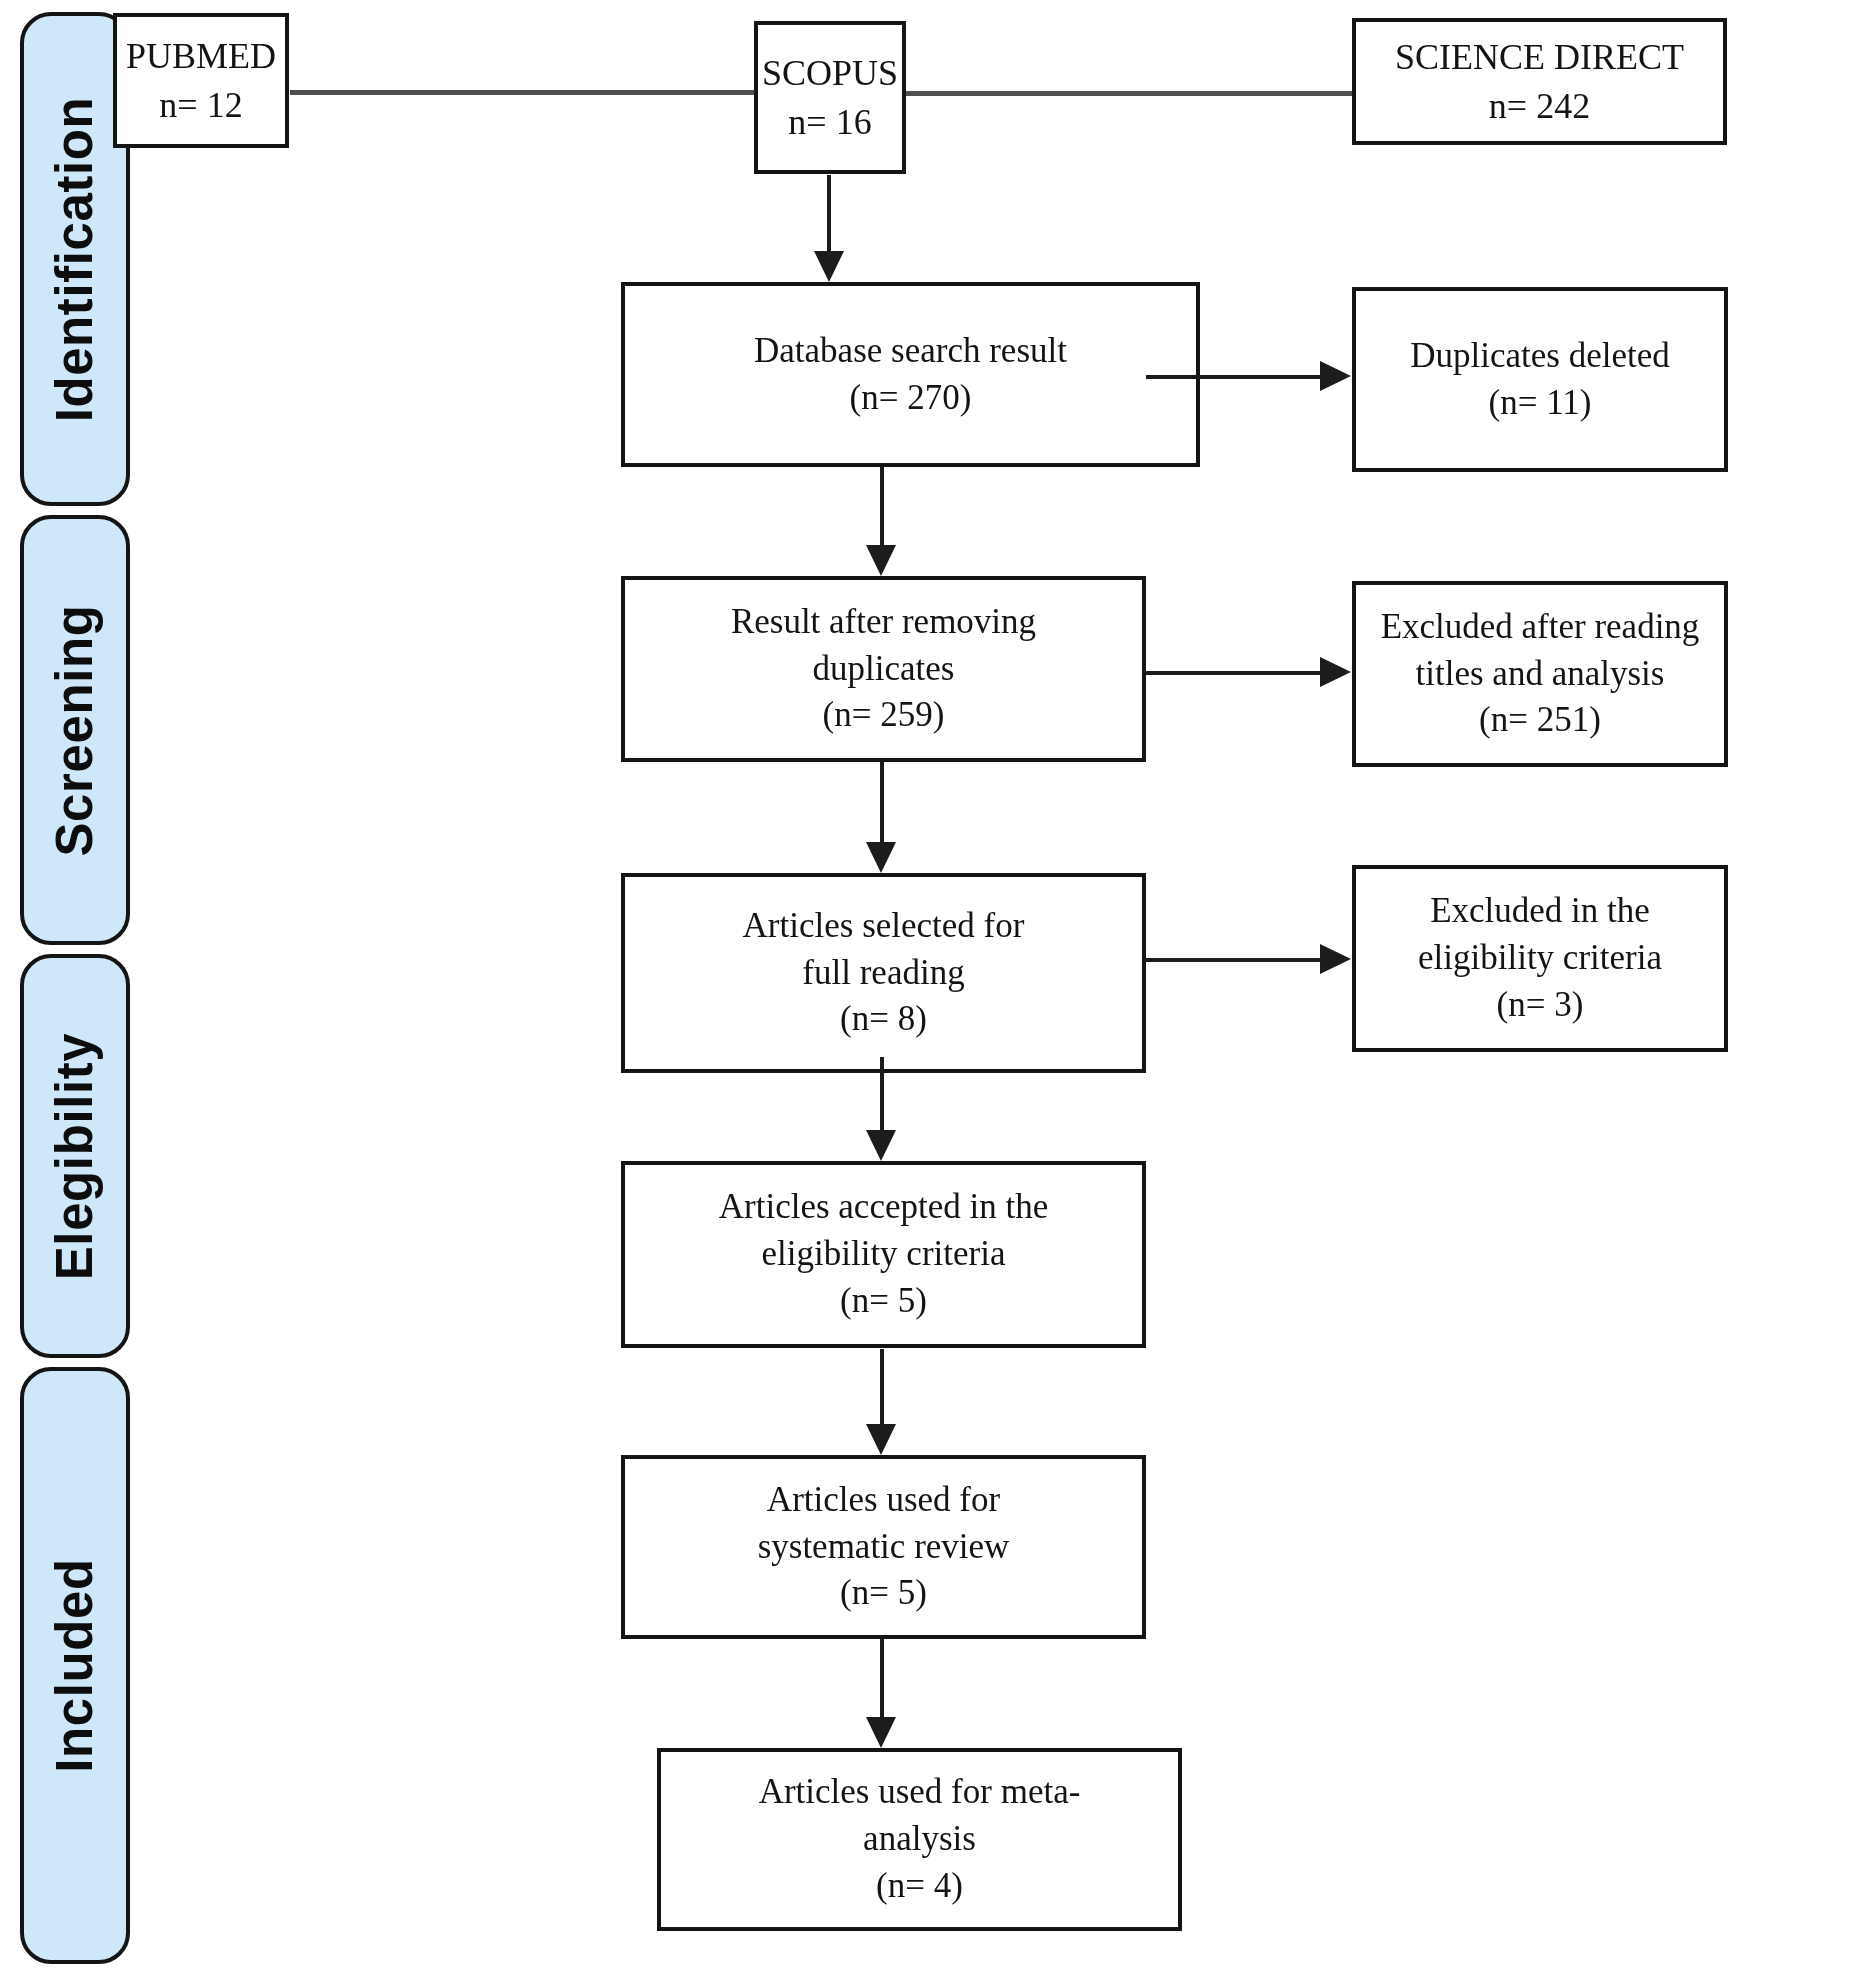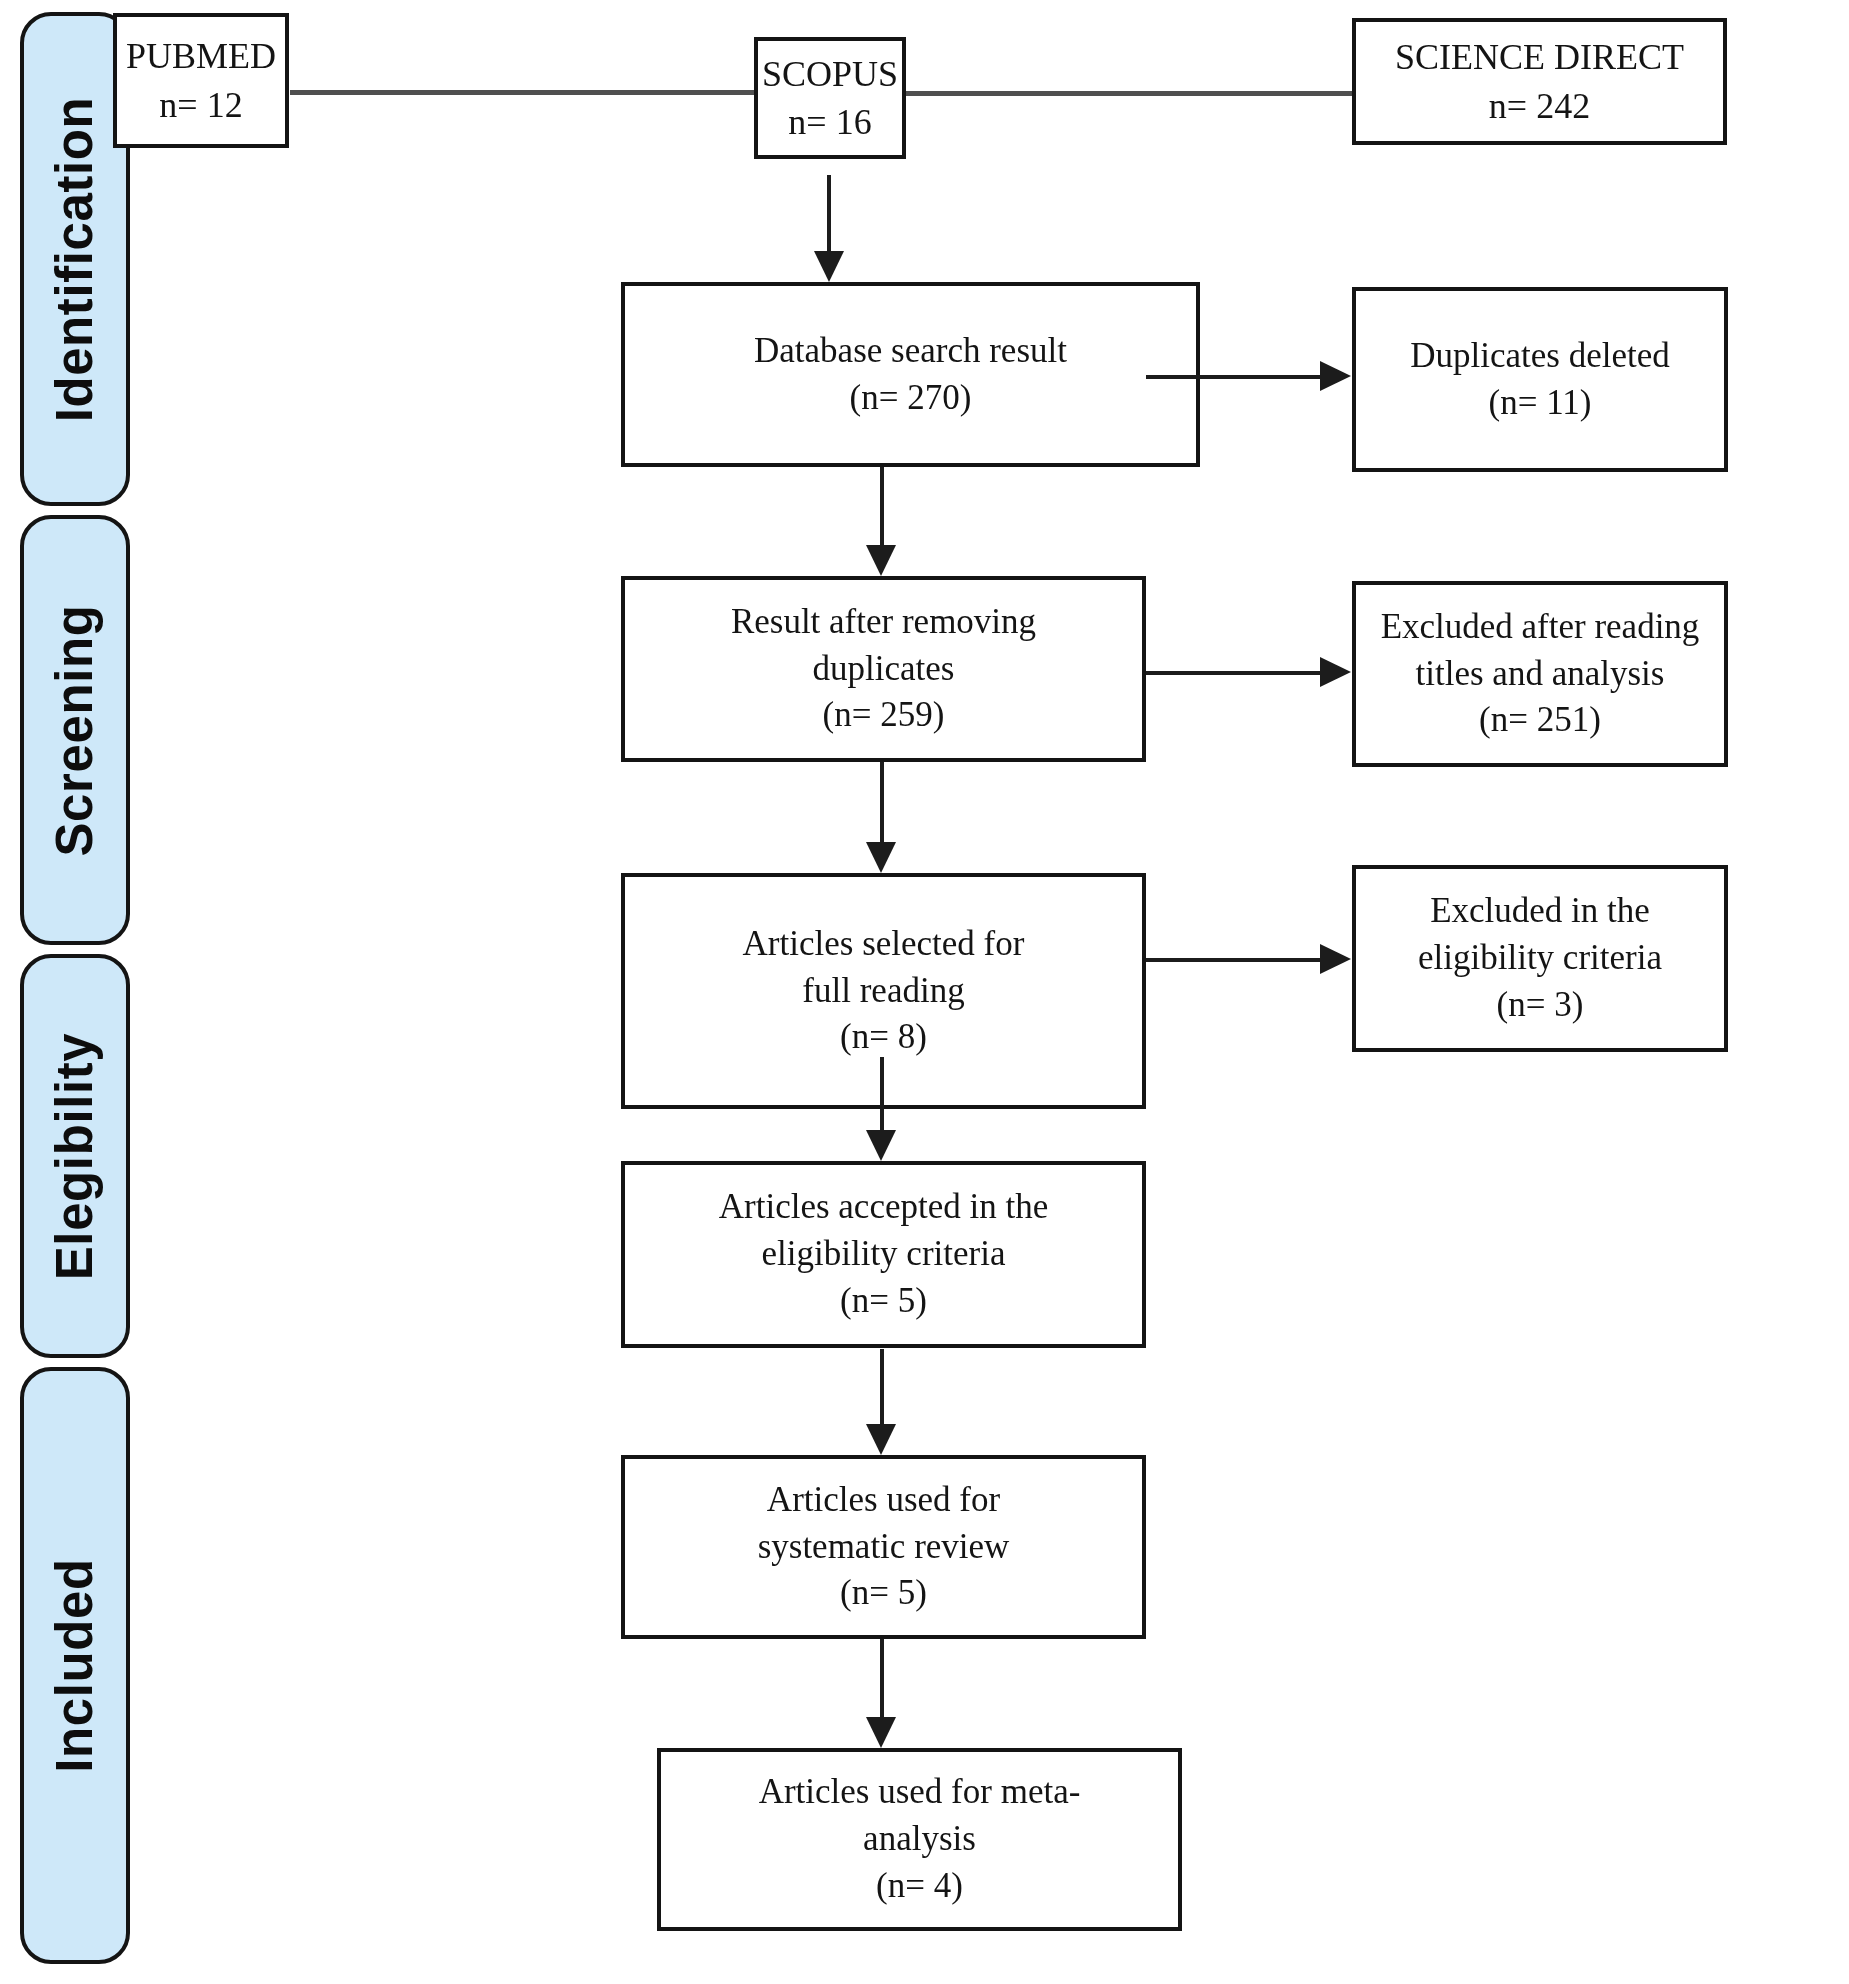--- a/index.html
+++ b/index.html
@@ -89,21 +89,21 @@
     <span class="lbl">Elegibility</span>
   </div>
   <div class="sbox" style="top:1367px;height:597px;">
     <span class="lbl">Included</span>
   </div>
 
   <div class="fbox src" style="left:113px;top:13px;width:176px;height:135px;">
     <span class="ln">PUBMED</span>
     <span class="ln">n= 12</span>
   </div>
-  <div class="fbox src" style="left:754px;top:21px;width:152px;height:122px;margin-top:16px;">
+  <div class="fbox src" style="left:754px;top:21px;width:152px;height:153px;">
     <span class="ln">SCOPUS</span>
     <span class="ln">n= 16</span>
   </div>
   <div class="fbox src" style="left:1352px;top:18px;width:375px;height:127px;">
     <span class="ln">SCIENCE DIRECT</span>
     <span class="ln">n= 242</span>
   </div>
 
   <div class="hline" style="left:290px;top:90px;width:464px;"></div>
   <div class="hline" style="left:906px;top:91px;width:446px;"></div>
@@ -134,21 +134,21 @@
   <div class="aline-h" style="left:1146px;top:671px;width:175px;"></div>
   <div class="arr-right" style="left:1320px;top:657px;"></div>
   <div class="fbox" style="left:1352px;top:581px;width:376px;height:186px;text-align:center;">
     <span class="ln">Excluded after reading</span>
     <span class="ln">titles and analysis</span>
     <span class="ln">(n= 251)</span>
   </div>
 
   <div class="vline" style="left:880px;top:762px;height:81px;"></div>
   <div class="arr-down" style="left:866px;top:842px;"></div>
-  <div class="fbox" style="left:621px;top:873px;width:525px;height:236px;">
+  <div class="fbox" style="left:621px;top:873px;width:525px;height:200px;">
     <span class="ln">Articles selected for</span>
     <span class="ln">full reading</span>
     <span class="ln">(n= 8)</span>
   </div>
 
   <div class="aline-h" style="left:1146px;top:958px;width:175px;"></div>
   <div class="arr-right" style="left:1320px;top:944px;"></div>
   <div class="fbox" style="left:1352px;top:825px;width:376px;height:187px;margin-top:40px;">
     <span class="ln">Excluded in the</span>
     <span class="ln">eligibility criteria</span>

